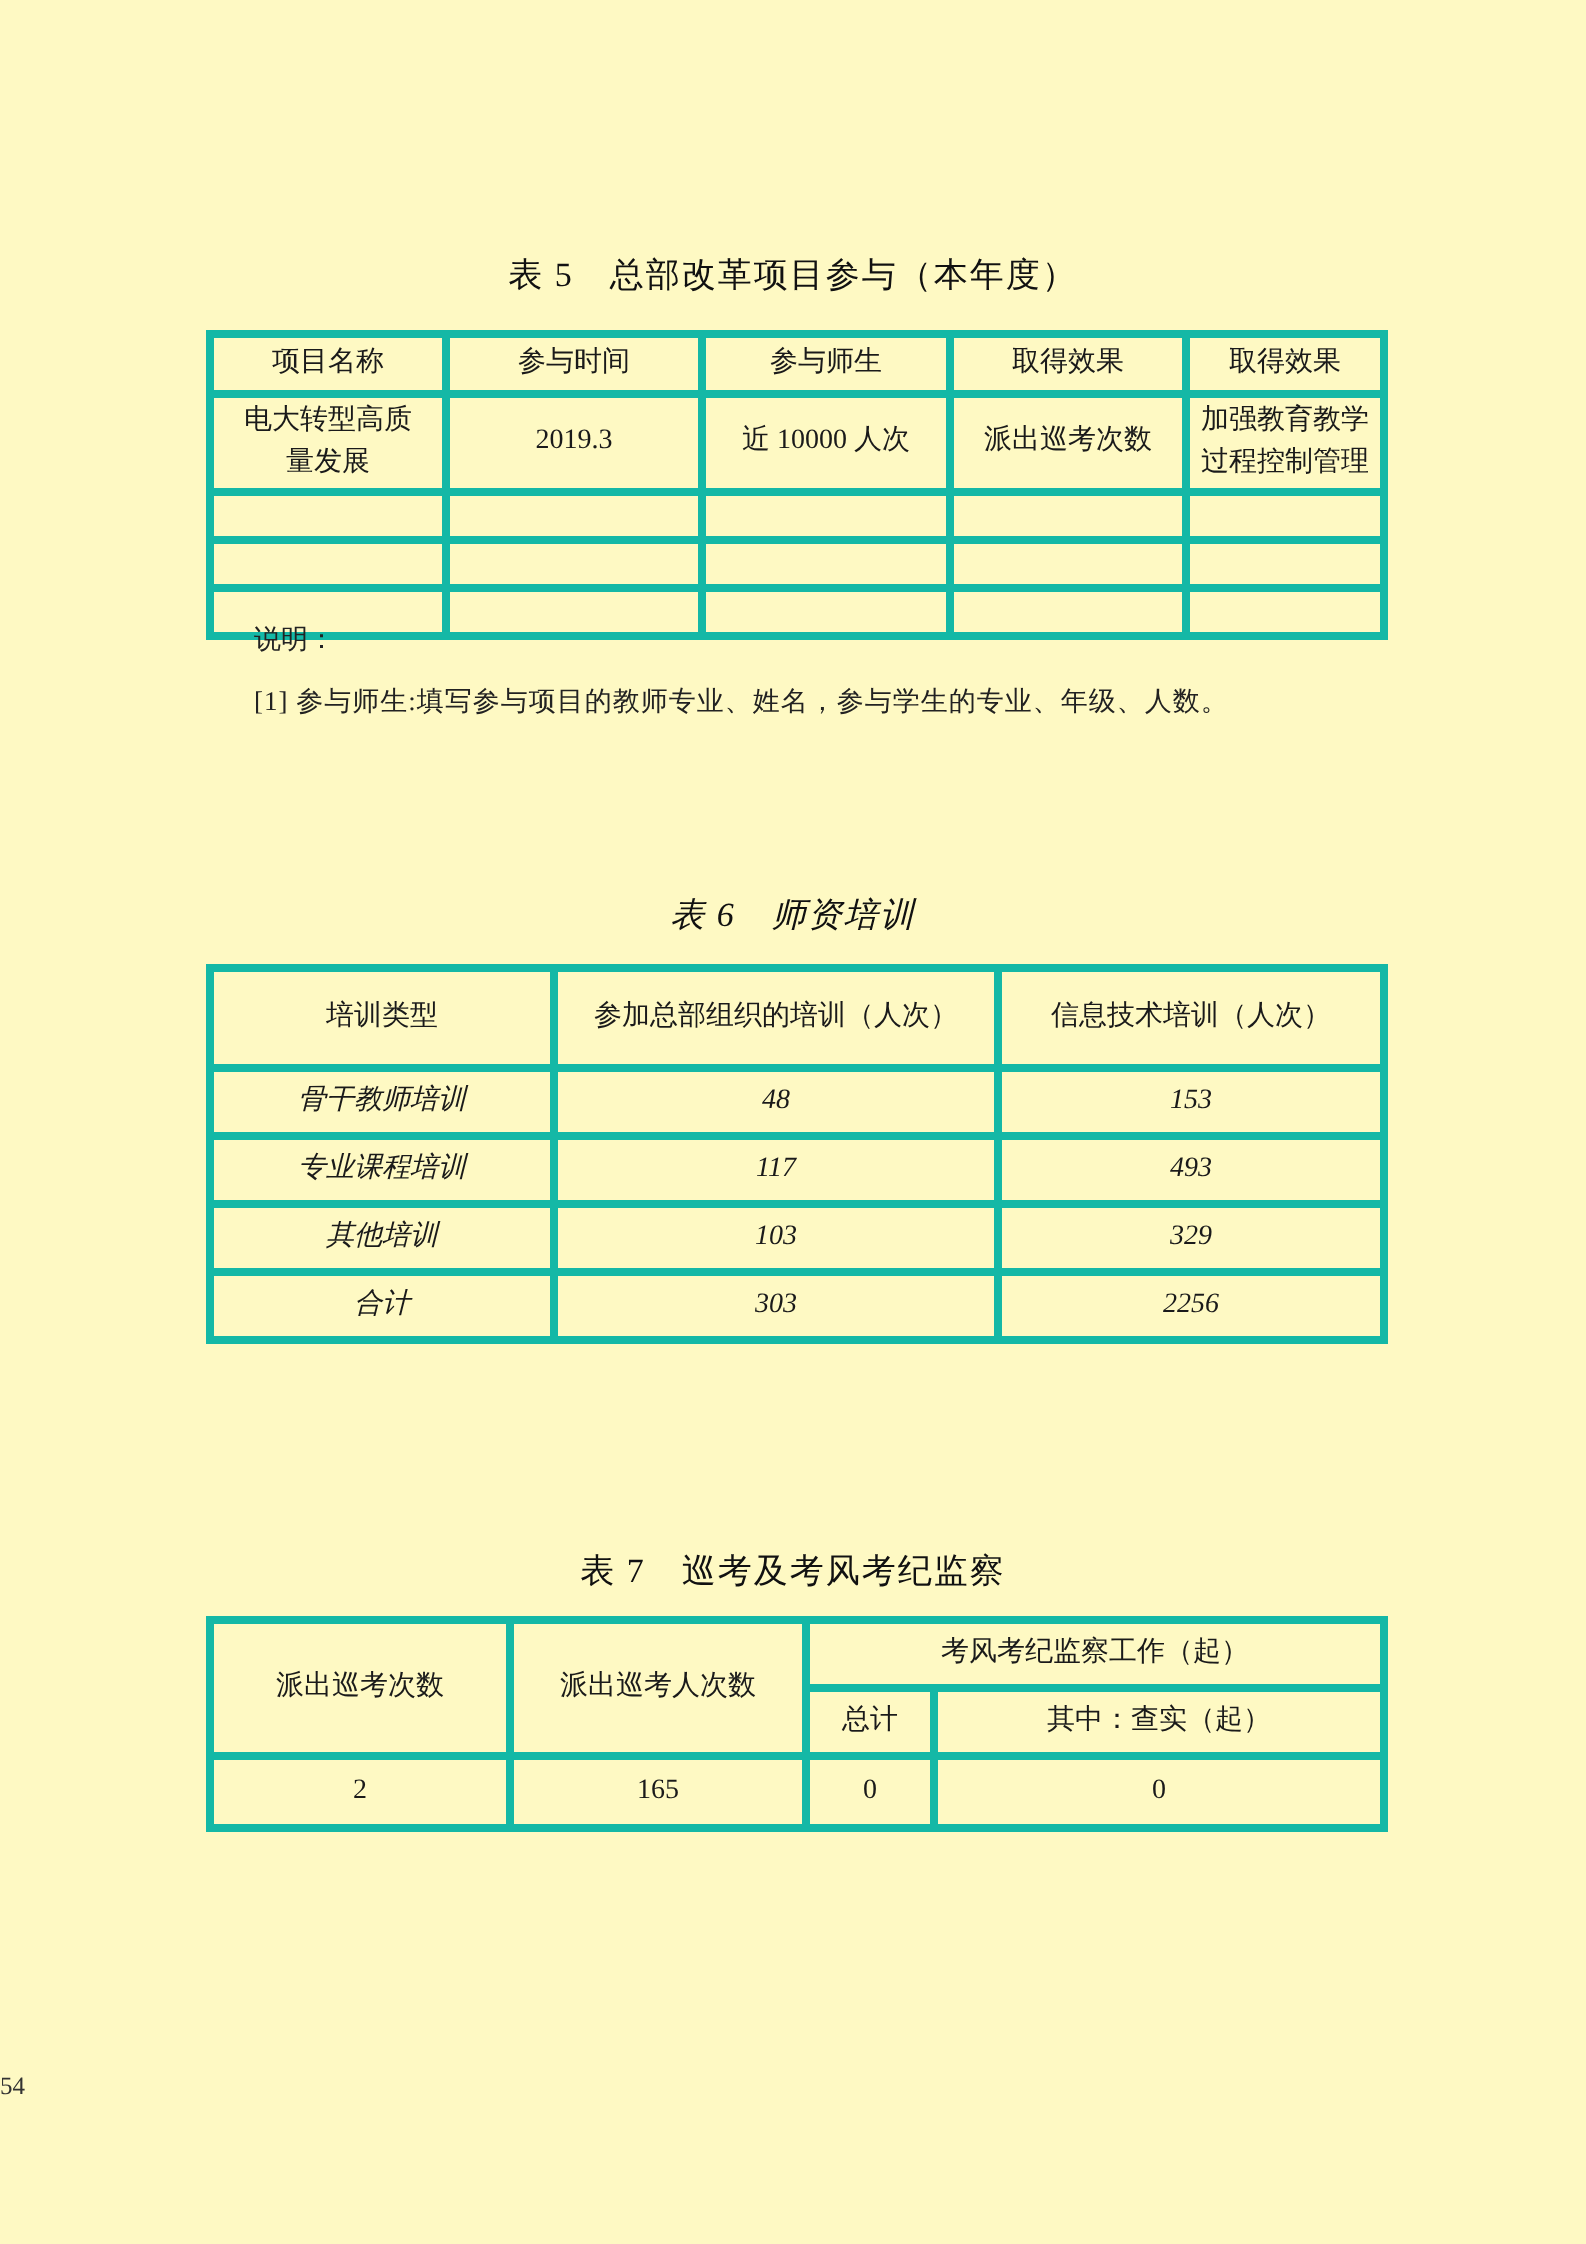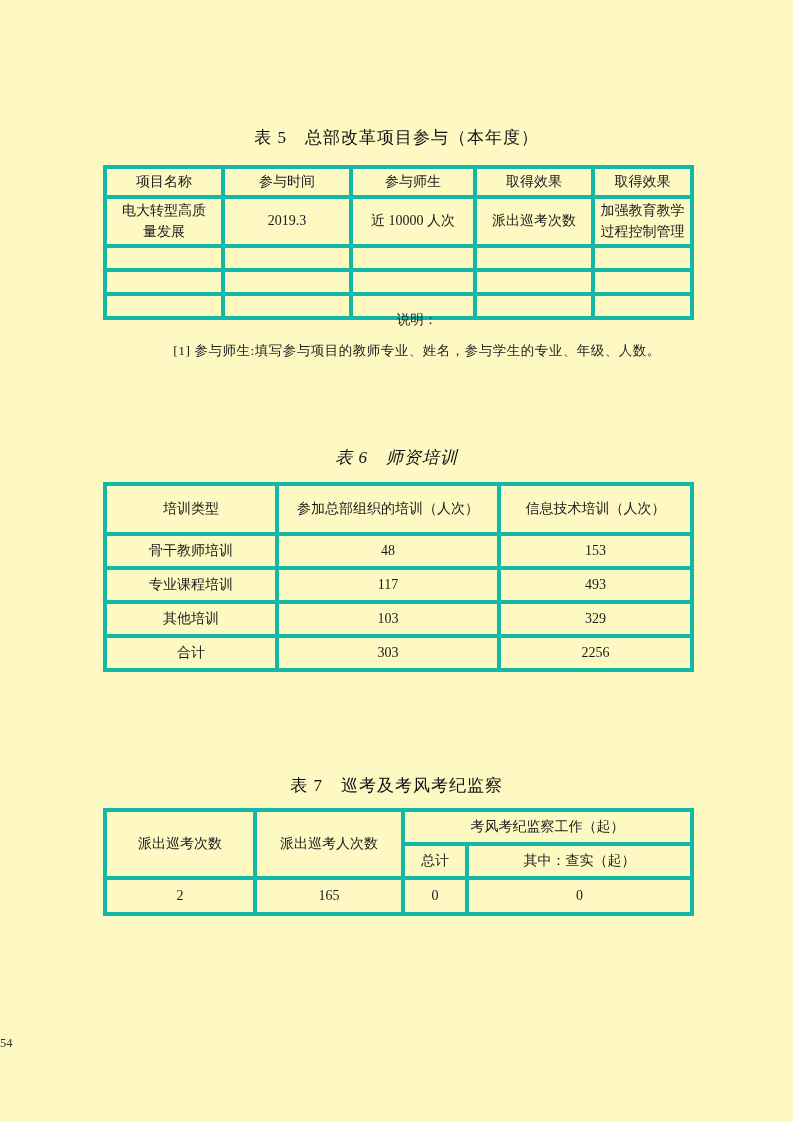--- a/index.html
+++ b/index.html
@@ -38,27 +38,27 @@
   
   #table5{left:103px;top:165px;width:587px;}
   #table5 .hdr td{height:26px;}
   #table5 .data td{height:45px;}
   #table5 .empty td{height:20px;}
   #table5 td.c0{padding:0 12px;}
   #table5 td.c4{padding:0 4px;}
   
   .notes{
     position:absolute;left:127px;top:311px;width:580px;
-    font-size:13.5px;color:#222;text-align:center;
+    font-size:13.5px;color:#222;
   }
   .notes .note-line{margin-top:13px;letter-spacing:0.5px;}
   
   #table6{left:103px;top:482px;width:587px;}
   #table6 .hdr td{height:46px;}
-  #table6 .data td{height:30px;}
+  #table6 .data td{height:30px;font-style:italic;}
   
   #table7{left:103px;top:808px;width:587px;}
   #table7 .h1 td{height:30px;}
   #table7 .h2 td{height:30px;}
   #table7 .data td{height:32px;}
   
   .page-number{
     position:absolute;left:0;top:1036px;width:793px;
     font-size:12.5px;color:#333;
   }

